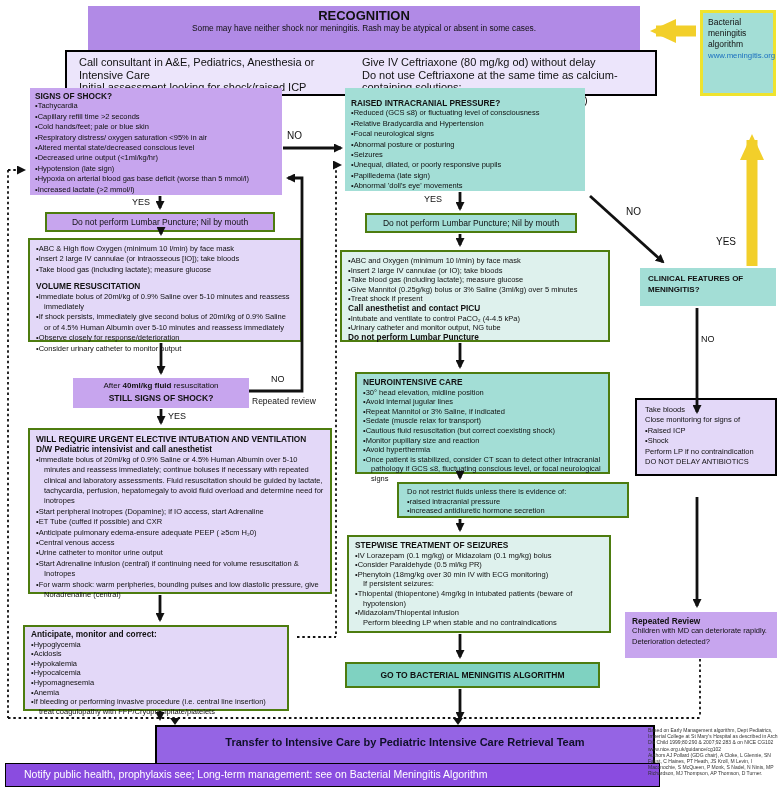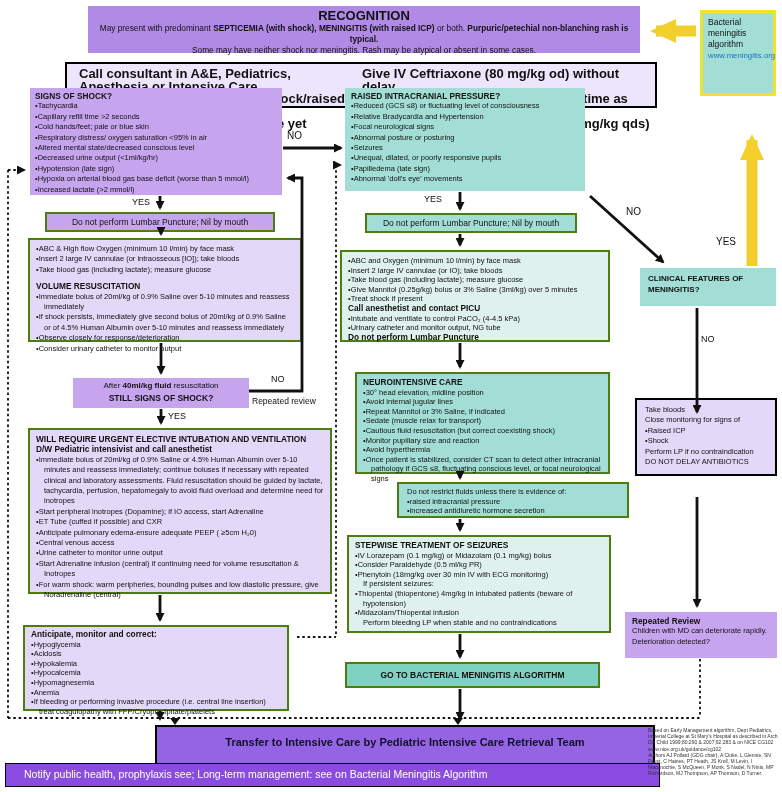--- a/index.html
+++ b/index.html
@@ -76,30 +76,29 @@
     <g stroke="#111" stroke-width="1.8" fill="none">
       <path d="M8,170 L24,170" stroke-dasharray="2.5 2.8" marker-end="url(#mb)"></path>
       <path d="M336,165 L340,165" stroke-dasharray="2.5 2.8" marker-end="url(#mb)"></path>
     </g>
     <path d="M170,718 L180,718 L175,725 z" fill="#111"></path>
     <path d="M453,718 L463,718 L458,725 z" fill="#111"></path>
   </svg>
 
   <div class="box purpleBar z2 ctr" style="left:88px;top:6px;width:552px;height:47px;padding-top:2px;">
     <div style="font-size:13px;font-weight:bold;">RECOGNITION</div>
-    <div style="font-size:8.3px;line-height:11px;"><span>May present with predominant </span><b>SEPTICEMIA (with shock), MENINGITIS (with raised ICP)</b><span> or both. </span><b>Purpuric/petechial non-blanching rash is typical.</b></div>
     <div style="font-size:8.3px;line-height:11px;">Some may have neither shock nor meningitis. Rash may be atypical or absent in some cases.</div>
   </div>
 
   <div class="box teal z2" style="left:700px;top:10px;width:76px;height:86px;border:3px solid #efe32e;padding:4px 5px;font-size:8.5px;line-height:11px;">
     <div>Bacterial meningitis algorithm</div>
     <a class="lnk" style="font-size:7.8px;" href="#">www.meningitis.org</a>
   </div>
 
-  <div class="box purpleXL bd25 z2" style="left:65px;top:62px;width:592px;height:46px;padding:4px 10px;font-size:13px;line-height:12.5px;font-weight:bold;">
+  <div class="box purpleXL bd25 z2" style="left:65px;top:50px;width:592px;height:46px;padding:4px 10px;font-size:11px;line-height:12.5px;">
     <ul class="plain" style="position:absolute;left:12px;top:4px;width:280px;">
         <li>Call consultant in A&amp;E, Pediatrics, Anesthesia or Intensive Care</li>
         <li>Initial assessment looking for shock/raised ICP</li>
         <li>Do not perform Lumbar Puncture yet</li>
       </ul>
     <ul class="plain" style="position:absolute;left:295px;top:4px;width:290px;">
         <li>Give IV Ceftriaxone (80 mg/kg od) without delay</li>
         <li>Do not use Ceftriaxone at the same time as calcium-containing solutions:</li>
         <li>in this situation use Cefotaxime (50mg/kg qds)</li>
       </ul>
@@ -113,21 +112,21 @@
         <li>Cold hands/feet; pale or blue skin</li>
         <li>Respiratory distress/ oxygen saturation &lt;95% in air</li>
         <li>Altered mental state/decreased conscious level</li>
         <li>Decreased urine output (&lt;1ml/kg/hr)</li>
         <li>Hypotension (late sign)</li>
         <li>Hypoxia on arterial blood gas base deficit (worse than 5 mmol/l)</li>
         <li>Increased lactate (&gt;2 mmol/l)</li>
       </ul>
   </div>
 
-  <div class="box teal z2 t75" style="left:345px;top:88px;width:240px;height:103px;padding:3px 6px;">
+  <div class="box teal z2 t75" style="left:345px;top:88px;width:240px;height:103px;padding:10px 6px;">
     <div class="ttl">RAISED INTRACRANIAL PRESSURE?</div>
     <ul class="blt">
         <li>Reduced (GCS ≤8) or fluctuating level of consciousness</li>
         <li>Relative Bradycardia and Hypertension</li>
         <li>Focal neurological signs</li>
         <li>Abnormal posture or posturing</li>
         <li>Seizures</li>
         <li>Unequal, dilated, or poorly responsive pupils</li>
         <li>Papilledema (late sign)</li>
         <li>Abnormal 'doll's eye' movements</li>

